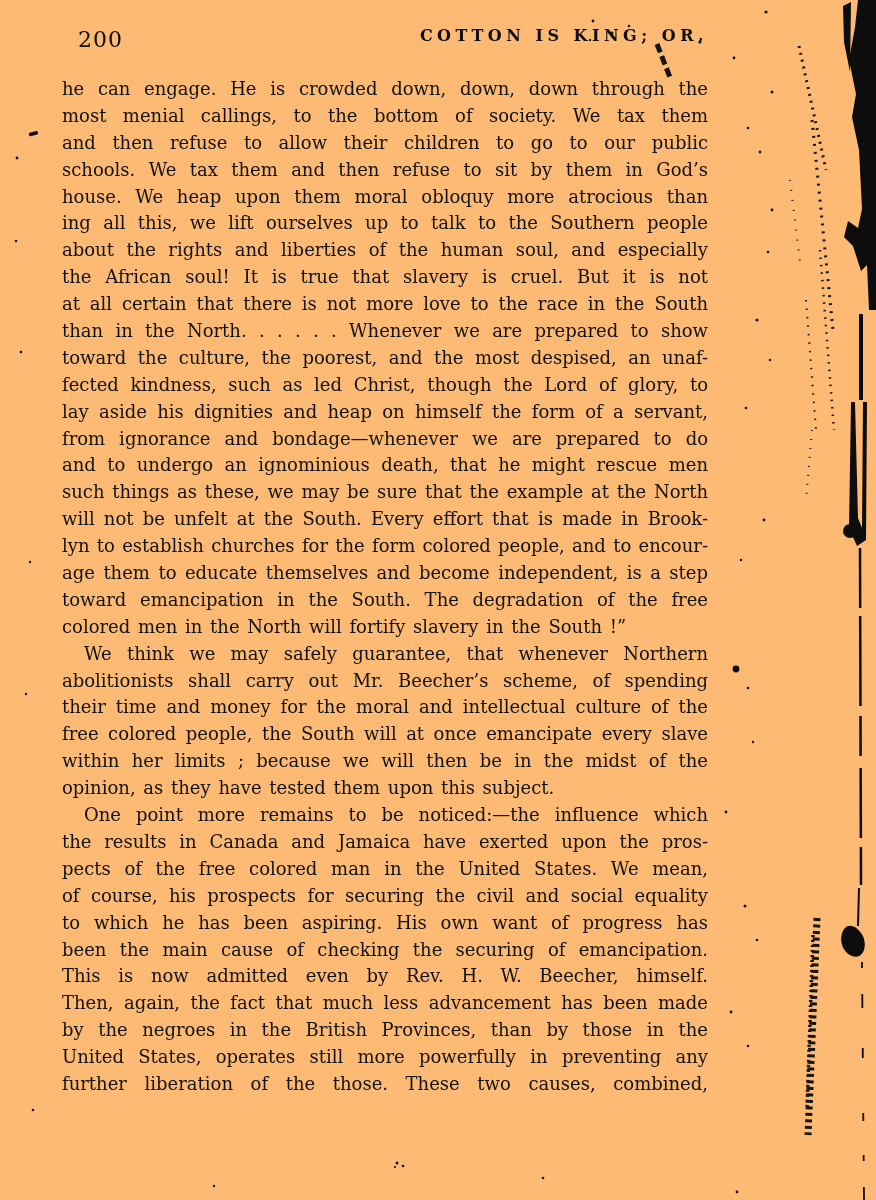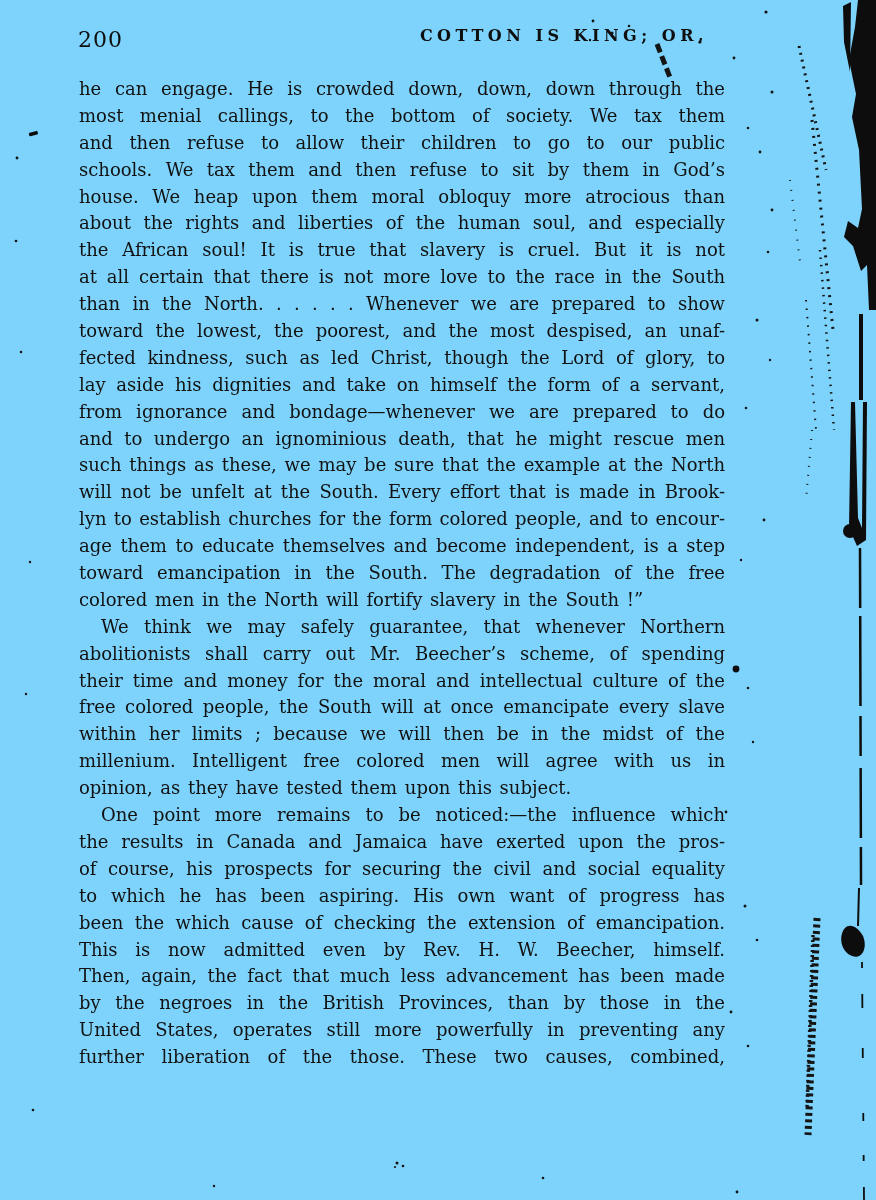--- a/index.html
+++ b/index.html
@@ -2,33 +2,33 @@
 <html><head>
 <meta charset="utf-8">
 <style>
   html,body{margin:0;padding:0;}
   body{
     width:876px;height:1200px;position:relative;overflow:hidden;
     background:#ffffff;
     font-family:"DejaVu Serif","Liberation Serif",serif;
     color:#101010;
   }
-  .page{position:absolute;inset:0;background:#7dd3fc;}
+  .page{position:absolute;inset:0;background:#fdba74;}
   .header{position:absolute;top:26px;left:62px;width:646px;height:28px;}
   .pagenum{
     position:absolute;left:16px;top:1px;
     font-size:22px;letter-spacing:1px;color:#0e0e0e;
   }
   .running-title{
     display:block;text-align:right;
     font-size:16px;font-weight:bold;letter-spacing:4.5px;
     color:#0e0e0e;padding-left:4px;
   }
   .body-col{
-    position:absolute;top:76px;left:79px;width:646px;
+    position:absolute;top:76px;left:62px;width:646px;
     font-size:18px;color:#121212;
   }
   .ln{
     height:26.9px;line-height:26.9px;
     text-align:justify;text-align-last:justify;
     word-spacing:1px;
   }
   .ln.end{text-align:left;text-align-last:left;word-spacing:2px;}
   .ln.ind{text-indent:22px;}
   svg.artifacts{position:absolute;inset:0;pointer-events:none;}
@@ -42,47 +42,48 @@
     <span class="pagenum">200</span>
     <span class="running-title">COTTON IS KING; OR,</span>
   </div>
 
   <div class="body-col">
     <div class="ln">he can engage.  He is crowded down, down, down through the</div>
     <div class="ln">most menial callings, to the bottom of society.  We tax them</div>
     <div class="ln">and then refuse to allow their children to go to our public</div>
     <div class="ln">schools.  We tax them and then refuse to sit by them in God’s</div>
     <div class="ln">house.  We heap upon them moral obloquy more atrocious than</div>
+    <div class="ln">ing all this, we lift ourselves up to talk to the Southern people</div>
     <div class="ln">about the rights and liberties of the human soul, and especially</div>
     <div class="ln">the African soul!  It is true that slavery is cruel.  But it is not</div>
     <div class="ln">at all certain that there is not more love to the race in the South</div>
     <div class="ln">than in the North. . . . . .  Whenever we are prepared to show</div>
-    <div class="ln">toward the lowest, the poorest, and the most despised, an unaf-</div>
+    <div class="ln">toward the culture, the poorest, and the most despised, an unaf-</div>
     <div class="ln">fected kindness, such as led Christ, though the Lord of glory, to</div>
-    <div class="ln">lay aside his dignities and take on himself the form of a servant,</div>
+    <div class="ln">lay aside his dignities and heap on himself the form of a servant,</div>
     <div class="ln">from ignorance and bondage—whenever we are prepared to do</div>
     <div class="ln">and to undergo an ignominious death, that he might rescue men</div>
     <div class="ln">such things as these, we may be sure that the example at the North</div>
     <div class="ln">will not be unfelt at the South.  Every effort that is made in Brook-</div>
     <div class="ln">lyn to establish churches for the form colored people, and to encour-</div>
     <div class="ln">age them to educate themselves and become independent, is a step</div>
     <div class="ln">toward emancipation in the South.  The degradation of the free</div>
     <div class="ln end">colored men in the North will fortify slavery in the South !”</div>
     <div class="ln ind">We think we may safely guarantee, that whenever Northern</div>
     <div class="ln">abolitionists shall carry out Mr. Beecher’s scheme, of spending</div>
     <div class="ln">their time and money for the moral and intellectual culture of the</div>
     <div class="ln">free colored people, the South will at once emancipate every slave</div>
     <div class="ln">within her limits ; because we will then be in the midst of the</div>
-    <div class="ln">millenium.  Intelligent free colored men will agree with us in</div>
     <div class="ln end">opinion, as they have tested them upon this subject.</div>
     <div class="ln ind">One point more remains to be noticed:—the influence which</div>
     <div class="ln">the results in Canada and Jamaica have exerted upon the pros-</div>
+    <div class="ln">pects of the free colored man in the United States.  We mean,</div>
     <div class="ln">of course, his prospects for securing the civil and social equality</div>
     <div class="ln">to which he has been aspiring.  His own want of progress has</div>
-    <div class="ln">been the which cause of checking the extension of emancipation.</div>
+    <div class="ln">been the main cause of checking the securing of emancipation.</div>
     <div class="ln">This is now admitted even by Rev. H. W. Beecher, himself.</div>
     <div class="ln">Then, again, the fact that much less advancement has been made</div>
     <div class="ln">by the negroes in the British Provinces, than by those in the</div>
     <div class="ln">United States, operates still more powerfully in preventing any</div>
     <div class="ln">further liberation of the those.  These two causes, combined,</div>
   </div>
 
   <svg class="artifacts" width="876" height="1200" viewBox="0 0 876 1200">
 
     <path fill="#0d0d0d" d="M858 0 L876 0 L876 310 L869 310 L867 265 L861 271 L853 246 L844 237 L848 221 L858 228 L862 209 L859 150 L852 117 L856 94 L849 60 L855 27 Z"></path>

